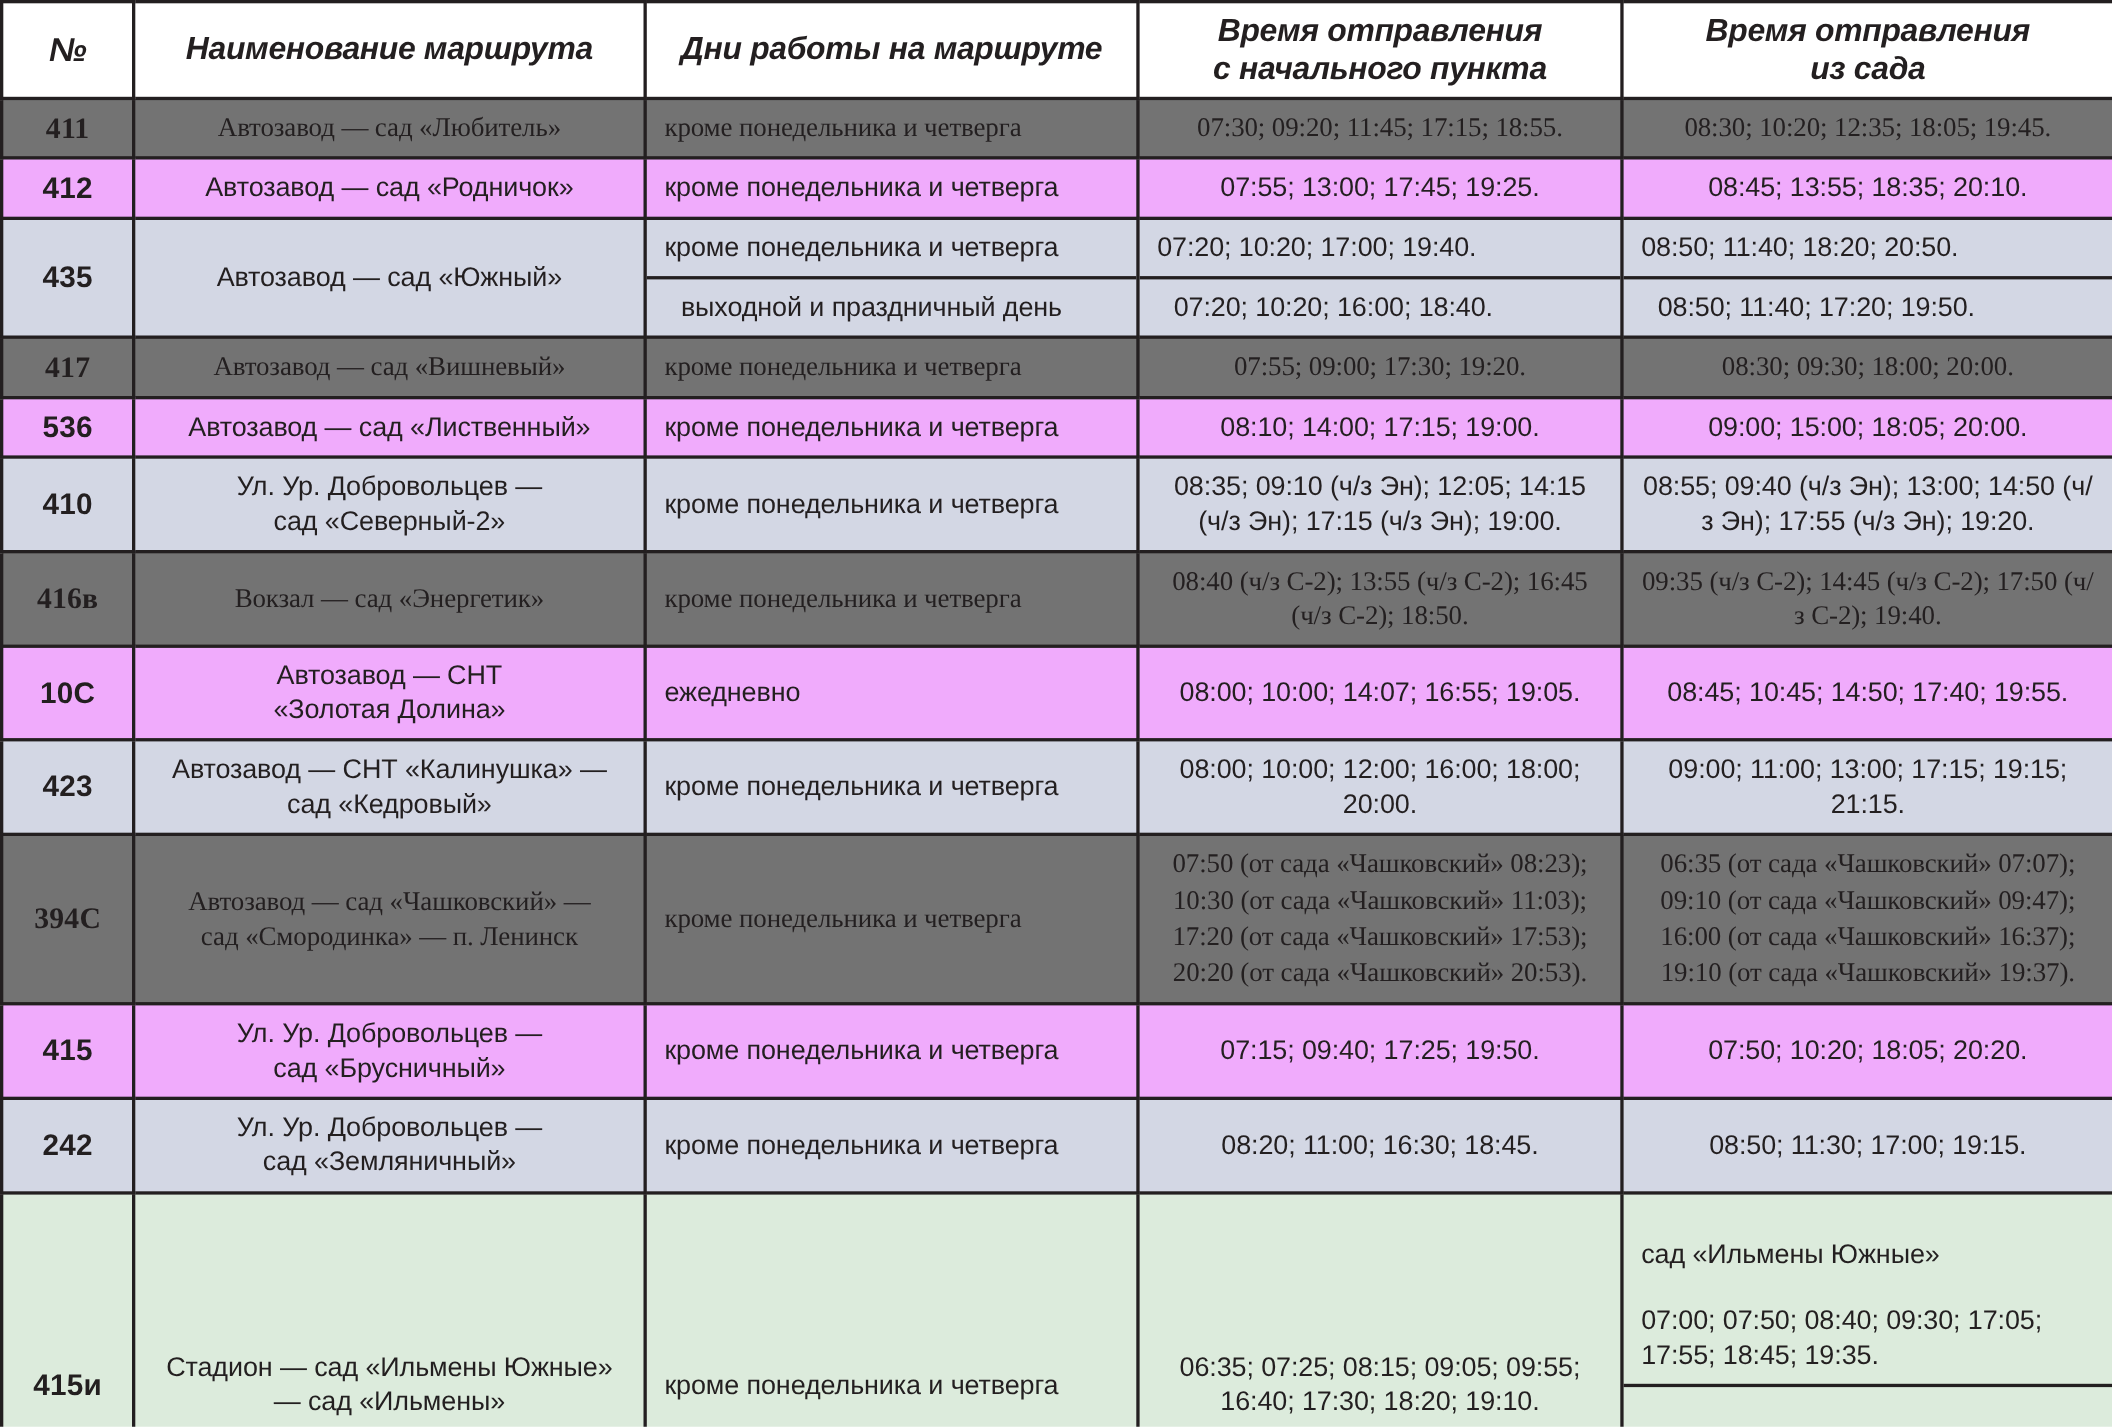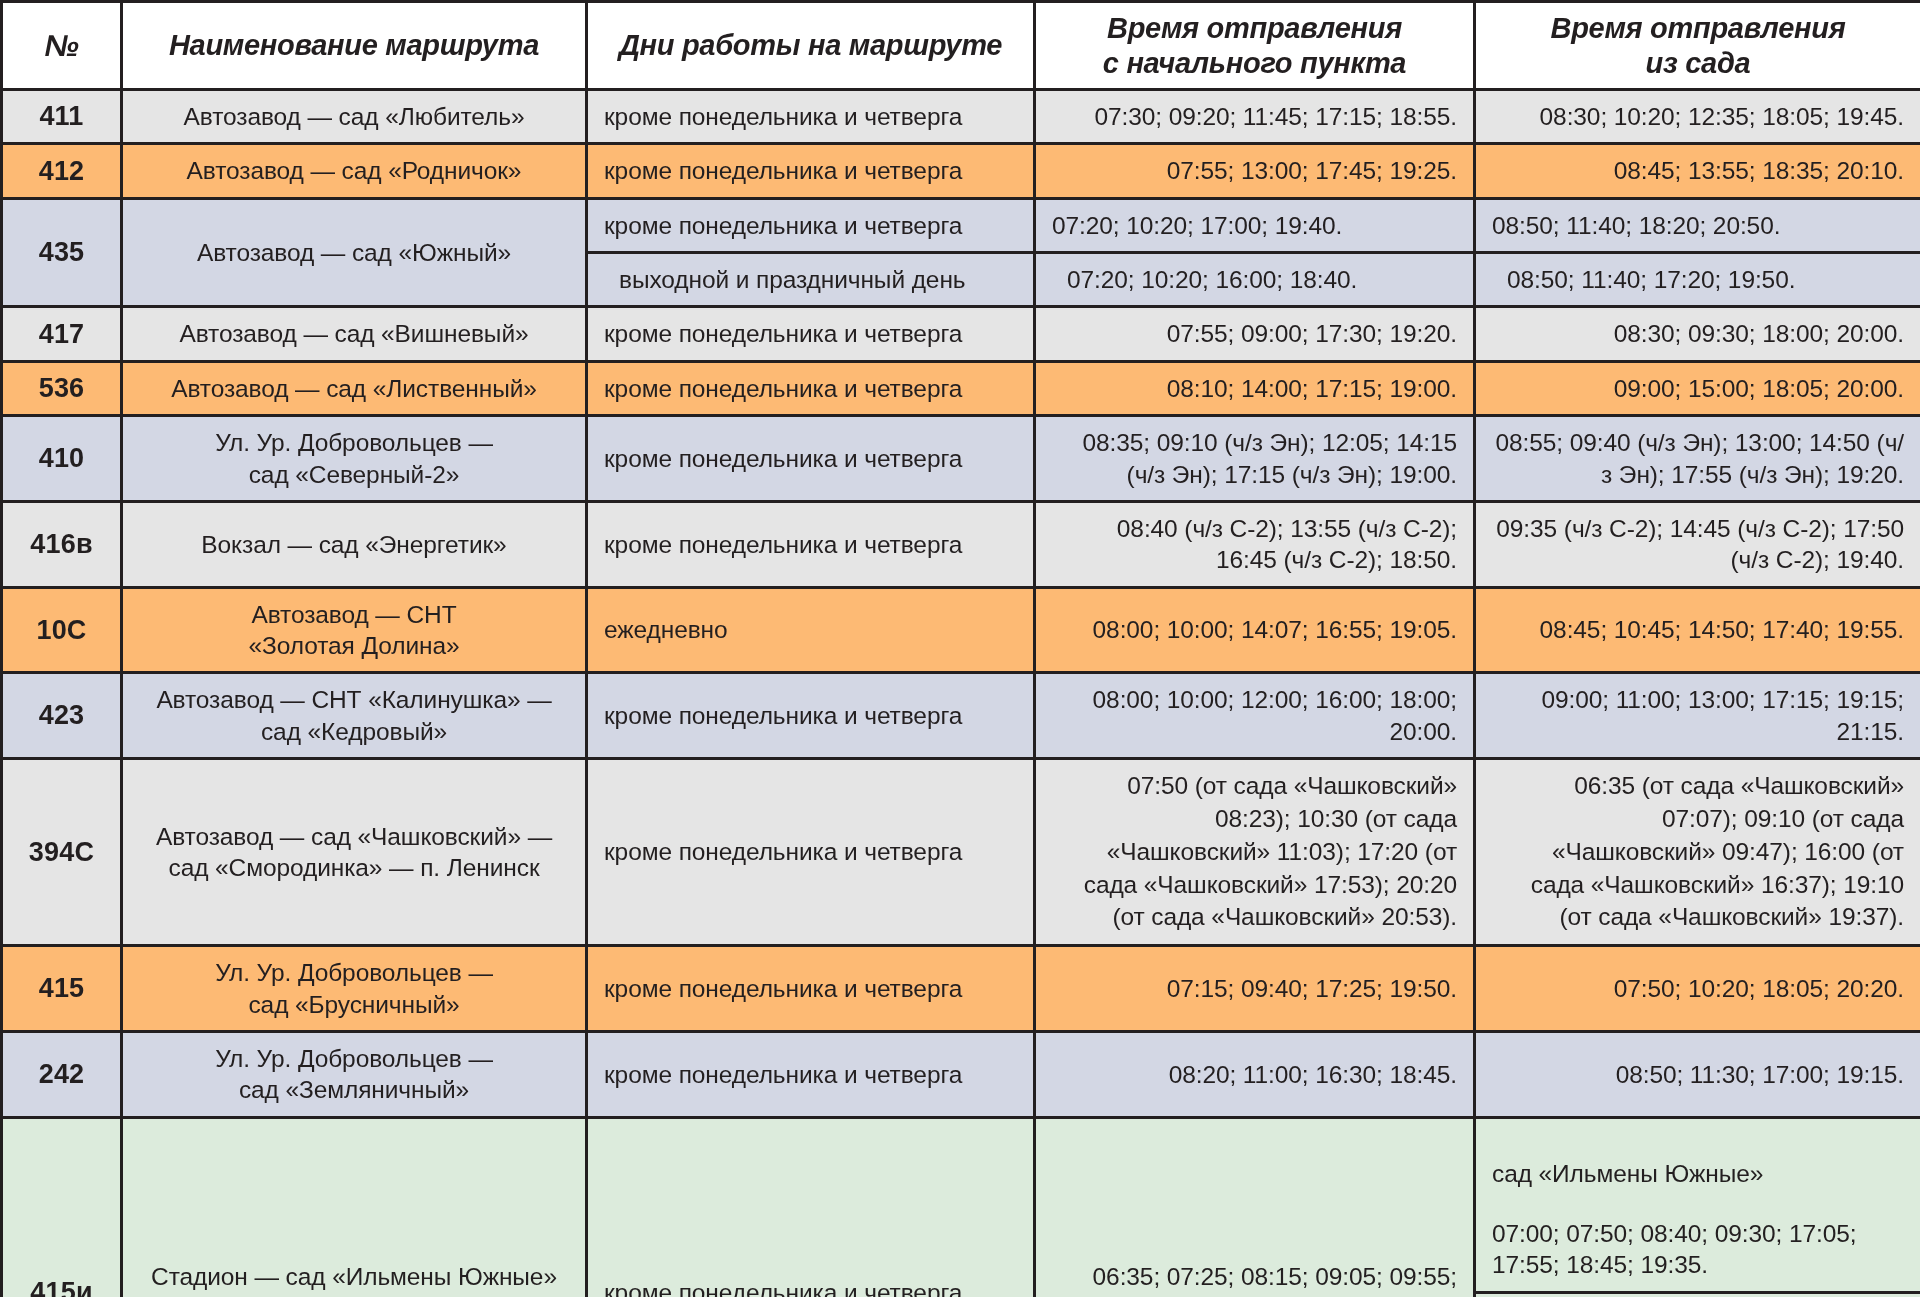--- a/index.html
+++ b/index.html
@@ -65,25 +65,25 @@
     text-align: center;
     font-weight: bold;
     font-size: 27px;
     letter-spacing: 0.2px;
   }
   td.name, td.days, td.times {
     padding: 10px 16px;
   }
   td.name  { text-align: center; }
   td.days  { text-align: left; }
-  td.times { text-align: right; }
-
-  
-  tr.green  > td { background: #e5e5e5; }
-  tr.cream  > td { background: #fdba74; }
+  td.times { text-align: center; }
+
+  
+  tr.green  > td { background: #737373; font-family: Liberation Serif, serif; }
+  tr.cream  > td { background: #f0abfc; }
   tr.blue   > td { background: #d3d7e4; }
   tr.green2 > td { background: #dcebdc; }
 
   
   table.sub {
     border-collapse: collapse;
     table-layout: fixed;
     width: 100%;
     height: 100%;
     background: transparent;

